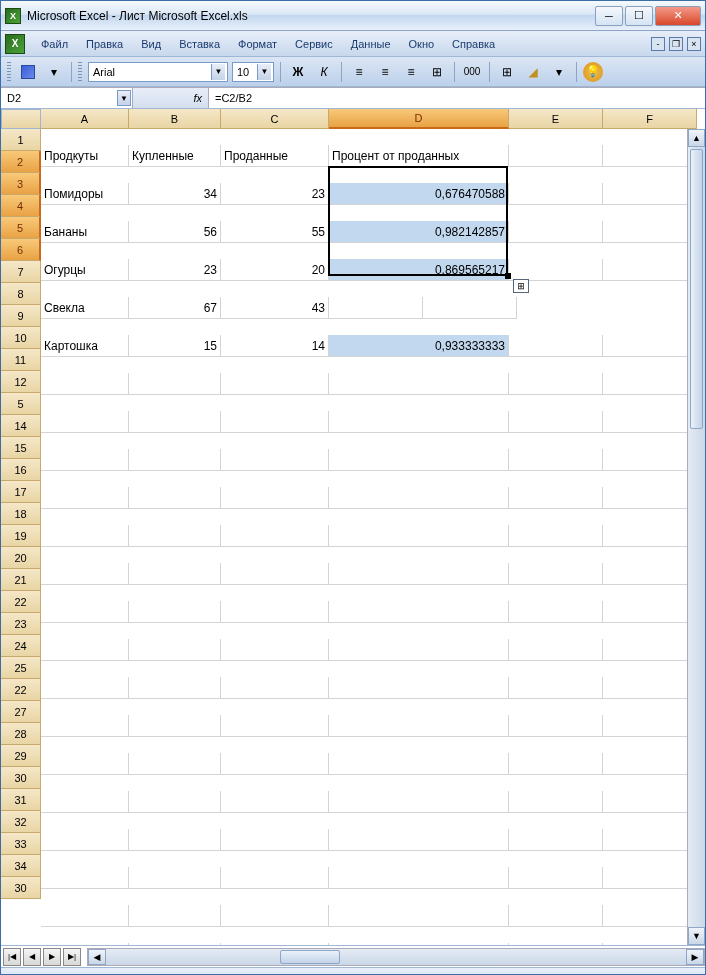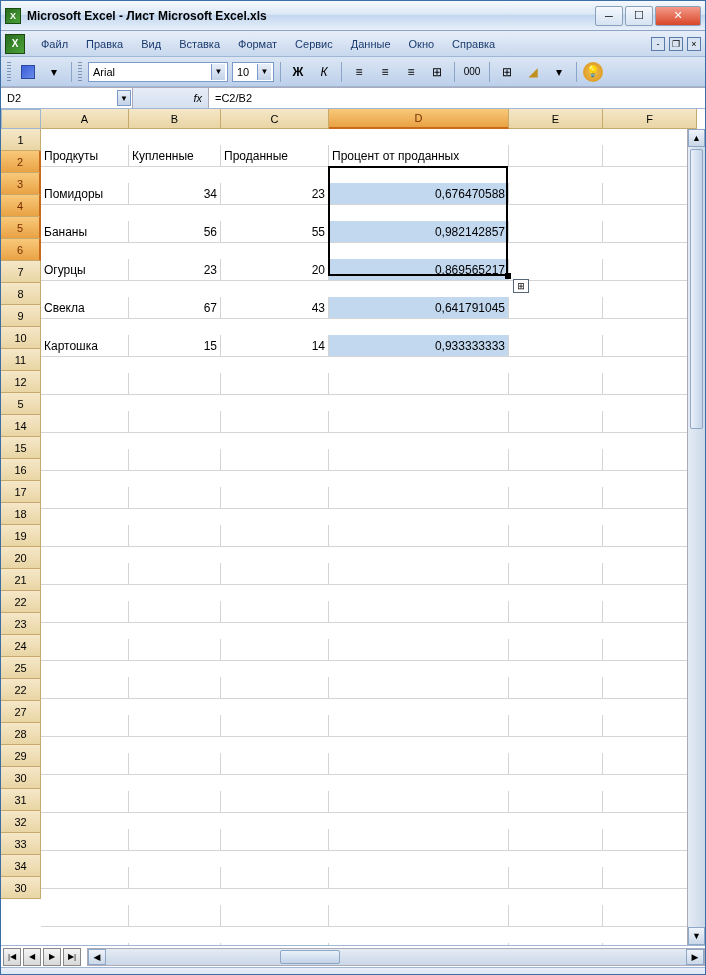--- a/index.html
+++ b/index.html
@@ -21,21 +21,21 @@
   border-bottom: 1px solid #8ba4c7;
 }
 .titlebar-icon {
   width: 16px; height: 16px;
   background: linear-gradient(135deg,#2a6b1f,#4ba338);
   border: 1px solid #1a4a12;
   margin-right: 6px;
   display:flex;align-items:center;justify-content:center;
   color:#fff;font-size:9px;font-weight:bold;
 }
-.titlebar-text { flex: 1; color: #000; font-size: 12px; font-weight: bold; }
+.titlebar-text { flex: 1; color: #000; font-size: 12px; }
 .win-btns { display: flex; gap: 2px; }
 .win-btn {
   width: 28px; height: 20px;
   border: 1px solid #8aa0bb;
   border-radius: 2px;
   display: flex; align-items: center; justify-content: center;
   font-size: 11px;
   cursor: pointer;
 }
 .win-btn.min, .win-btn.max { background: linear-gradient(#f4f8fc,#d5e3f3); }
@@ -425,21 +425,20 @@
           <div class="cell num" style="width: 92px;">23</div>
           <div class="cell num" style="width: 108px;">20</div>
           <div class="cell num selected" style="width: 180px;">0,869565217</div>
           <div class="cell" style="width: 94px;"></div>
           <div class="cell" style="width: 94px;"></div>
         </div>
         <div class="grid-row">
           <div class="cell" style="width: 88px;">Свекла</div>
           <div class="cell num" style="width: 92px;">67</div>
           <div class="cell num" style="width: 108px;">43</div>
-          <div class="cell num selected" style="width: 180px;">0,641791045</div>
           <div class="cell" style="width: 94px;"></div>
           <div class="cell" style="width: 94px;"></div>
         </div>
         <div class="grid-row">
           <div class="cell" style="width: 88px;">Картошка</div>
           <div class="cell num" style="width: 92px;">15</div>
           <div class="cell num" style="width: 108px;">14</div>
           <div class="cell num selected" style="width: 180px;">0,933333333</div>
           <div class="cell" style="width: 94px;"></div>
           <div class="cell" style="width: 94px;"></div>

